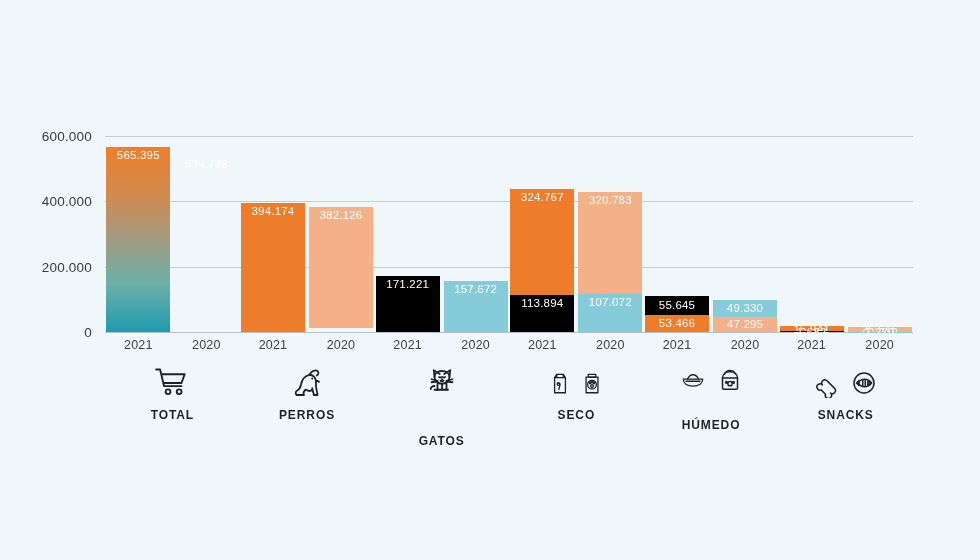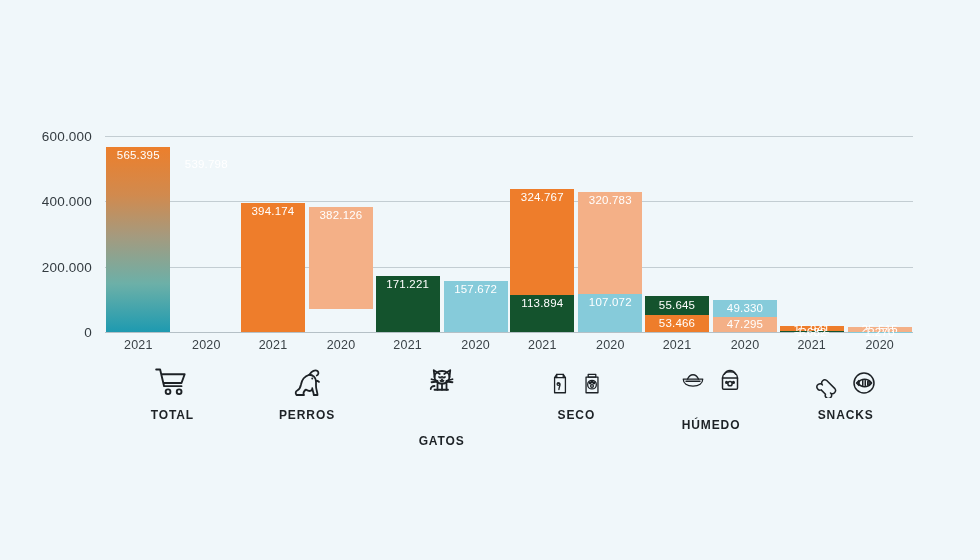--- a/index.html
+++ b/index.html
@@ -107,31 +107,32 @@
   .seg.thin .vlabel {
     top: 50%;
     transform: translateY(-50%);
   }
 
   
   .fill-grad-dark   { background: linear-gradient(180deg, #ec7f2c 0%, #d18a4e 26%, #a59a7e 48%, #6cb0a8 74%, #1e9ab0 100%); }
   .fill-grad-light  { background: linear-gradient(180deg, #f3b храм88 0%, #f3b388 0%, #e7bb9c 28%, #cfc9b6 50%, #aed3d9 76%, #86ccdc 100%); }
   .fill-orange      { background: #ee7d2b; }
   .fill-orange-lt   { background: #f4b087; }
-  .fill-teal        { background: #14532d; }
+  .fill-teal        { background: #000000; }
   .fill-teal-lt     { background: #86cbda; }
 
   
   .years {
     position: absolute;
     left: 105px;
     top: 338px;
     width: 808px;
     height: 22px;
     display: flex;
+    justify-content: flex-end;
   }
   .years .group {
     display: flex;
     justify-content: center;
     gap: 4px;
     height: 100%;
   }
   .yearlabel {
     width: 64px;
     text-align: center;
@@ -210,21 +211,21 @@
       <div class="group" style="flex: 1 1 0px;">
         <div class="barwrap">
           <div class="bar" style="height: 128.764px;">
             <div class="seg fill-orange" style="height: 128.764px;">
               <span class="vlabel">394.174</span>
             </div>
           </div>
         </div>
         <div class="barwrap">
           <div class="bar" style="height: 124.828px;">
-            <div class="seg fill-orange-lt" style="height: 102px;">
+            <div class="seg fill-orange-lt" style="height: 121px;">
               <span class="vlabel">382.126</span>
             </div>
           </div>
         </div>
       </div>
       <div class="group" style="flex: 1 1 0px;">
         <div class="barwrap">
           <div class="bar" style="height: 55.9322px;">
             <div class="seg fill-teal" style="height: 55.9322px;">
               <span class="vlabel">171.221</span>

